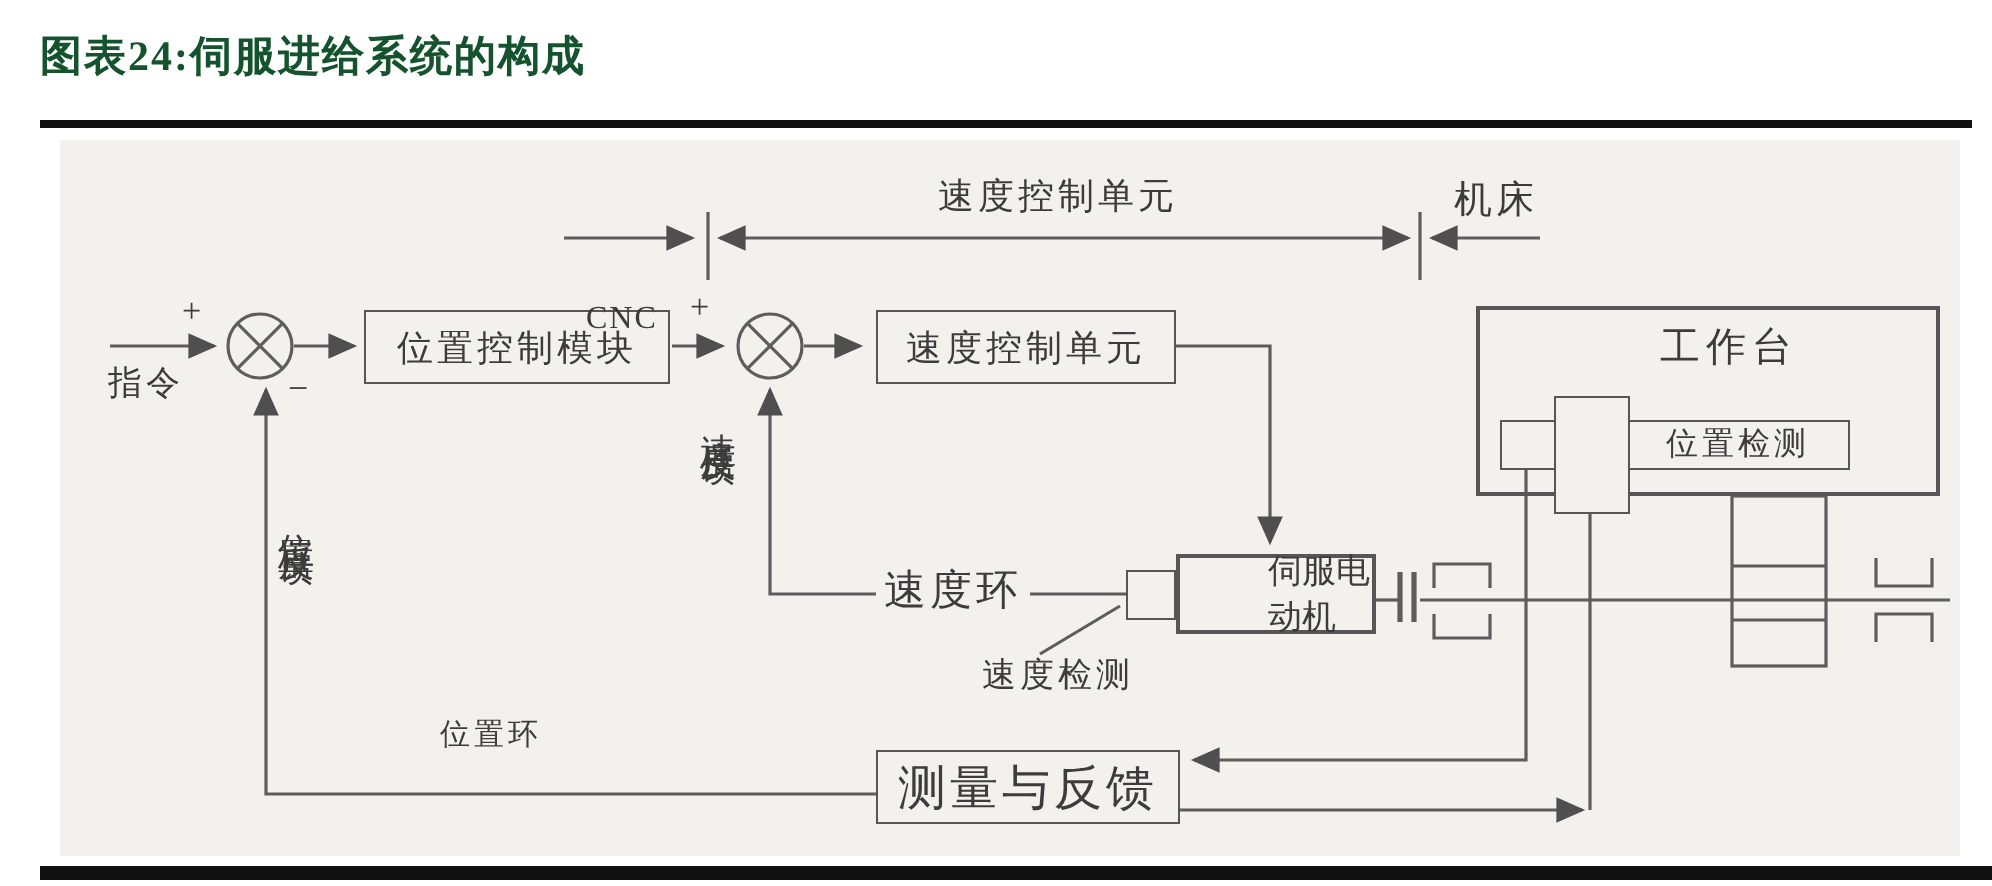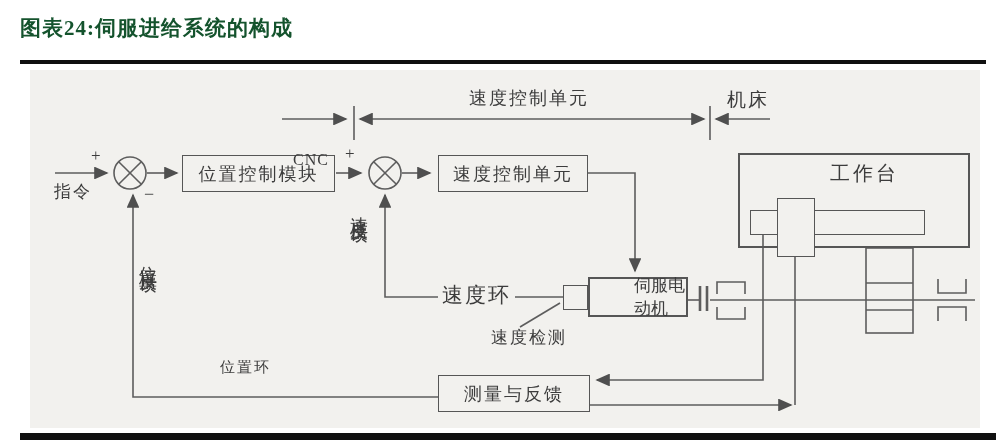--- a/index.html
+++ b/index.html
@@ -95,27 +95,30 @@
   <div class="box" style="left:182px;top:155px;width:153px;height:37px;font-size:18px;">
     <span>位置控制模块</span>
   </div>
   <div class="box" style="left:438px;top:155px;width:150px;height:37px;font-size:18px;">
     <span>速度控制单元</span>
   </div>
   <div class="box" style="left:588px;top:277px;width:100px;height:40px;font-size:17px;letter-spacing:0;border-width:2px;padding-left:44px;">
     <span>伺服电动机</span>
   </div>
   <div class="box" style="left:563px;top:285px;width:25px;height:25px;"></div>
-  <div class="box" style="left:438px;top:375px;width:152px;height:37px;font-size:18px;">
+  <div class="box" style="left:438px;top:375px;width:152px;height:37px;font-size:24px;">
     <span>测量与反馈</span>
   </div>
 
   <div class="box" style="left:738px;top:153px;width:232px;height:95px;border-width:2px;"></div>
   <div class="lbl" style="left:830px;top:160px;font-size:20px;letter-spacing:3px;">工作台</div>
   <div class="box" style="left:750px;top:210px;width:175px;height:25px;"></div>
+  <div class="box" style="left:813px;top:210px;width:112px;height:25px;font-size:16px;">
+    <span>位置检测</span>
+  </div>
   <div class="box" style="left:777px;top:198px;width:38px;height:59px;background:#f2f1ee;"></div>
 
   <div class="lbl" style="left:293px;top:104px;font-size:16px;margin-top:47px;">CNC</div>
   <div class="lbl" style="left:443px;top:86px;width:172px;text-align:center;font-size:18px;letter-spacing:2px;">速度控制单元</div>
   <div class="lbl" style="left:727px;top:87px;font-size:19px;letter-spacing:2px;">机床</div>
 
   <div class="lbl" style="left:54px;top:180px;font-size:17px;letter-spacing:2px;">指令</div>
   <div class="lbl" style="left:91px;top:146px;font-size:17px;">+</div>
   <div class="lbl" style="left:144px;top:184px;font-size:18px;">−</div>
   <div class="lbl" style="left:345px;top:144px;font-size:17px;">+</div>

